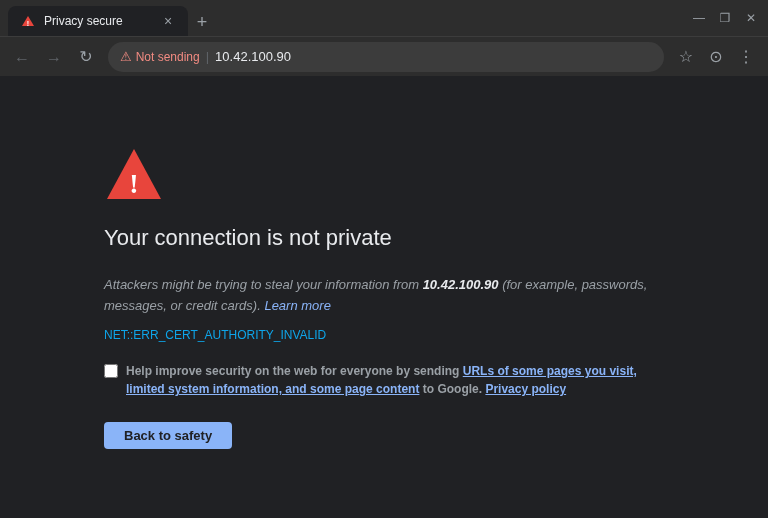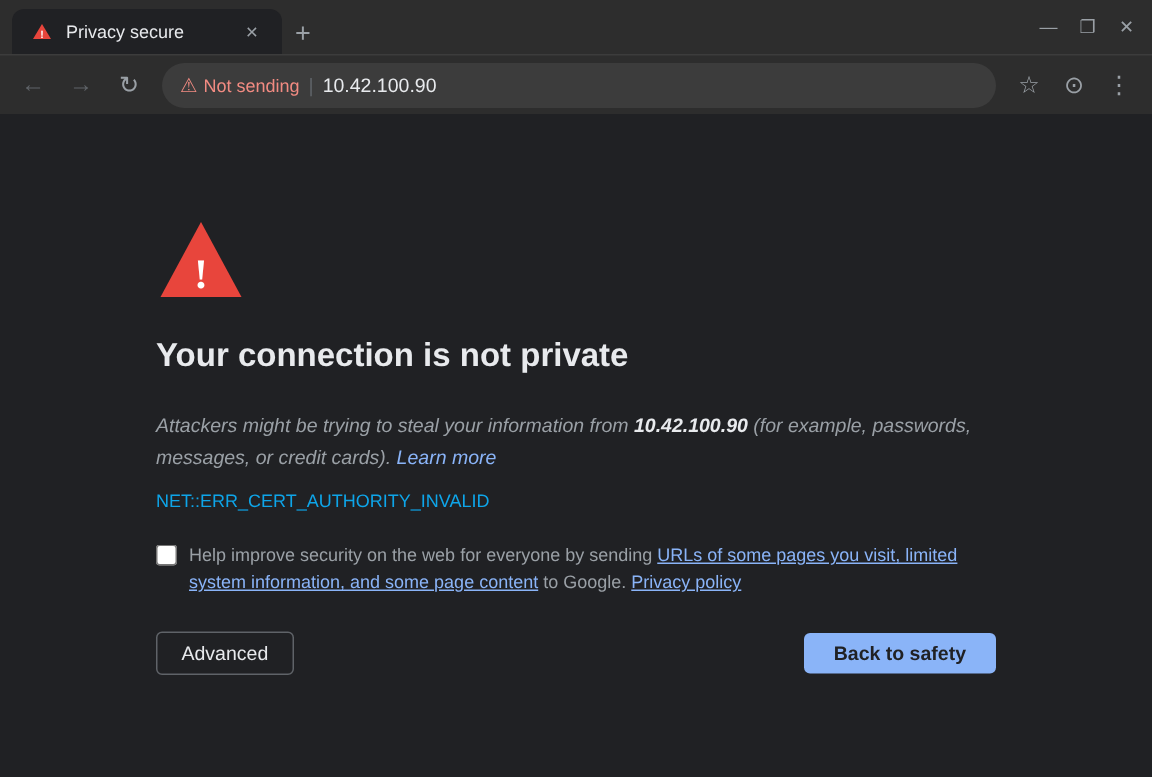--- a/index.html
+++ b/index.html
@@ -182,21 +182,21 @@
 
     .warning-icon {
       width: 60px;
       height: 60px;
       margin-bottom: 20px;
     }
 
     .error-title {
       color: #e8eaed;
       font-size: 22px;
-      font-weight: 700;
+      font-weight: 400;
       margin-bottom: 24px;
     }
 
     .error-description {
       color: #9aa0a6;
       font-size: 13px;
       line-height: 1.6;
       margin-bottom: 12px;
       font-style: italic;
     }
@@ -231,20 +231,21 @@
       background: transparent;
       flex-shrink: 0;
       margin-top: 2px;
       cursor: pointer;
     }
 
     .checkbox-label {
       color: #9aa0a6;
       font-size: 12px;
       line-height: 1.5;
+      font-weight: bold;
     }
 
     .checkbox-label a {
       color: #8ab4f8;
       text-decoration: underline;
     }
 
     .button-row {
       display: flex;
       align-items: center;
@@ -335,18 +336,17 @@
     <p class="error-code">NET::ERR_CERT_AUTHORITY_INVALID</p>
 
     <div class="checkbox-row">
       <input type="checkbox" class="checkbox" style="">
       <span class="checkbox-label">
         <span>Help improve security on the web for everyone by sending </span><a href="#">URLs of some pages you visit, limited system information, and some page content</a><span> to Google. </span><a href="#">Privacy policy</a>
       </span>
     </div>
 
     <div class="button-row">
-      <button class="btn-advanced">Advanced</button>
       <button class="btn-back">Back to safety</button>
     </div>
 
   </div>
 </div>
 
 </body></html>

